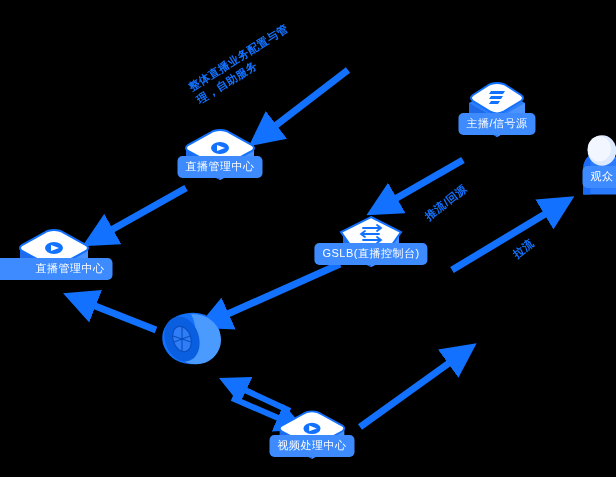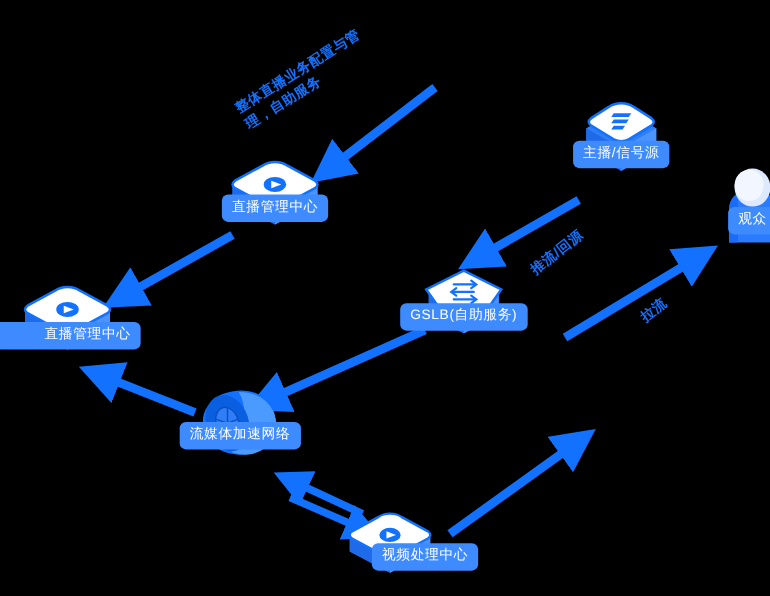--- a/index.html
+++ b/index.html
@@ -127,35 +127,34 @@
         <ellipse cx="27" cy="31" rx="17" ry="23" fill="#0a5fe0" transform="rotate(-18 27 31)"></ellipse>
         <ellipse cx="27" cy="31" rx="9" ry="13" fill="#2f7ef8" transform="rotate(-18 27 31)"></ellipse>
         <g stroke="#0a4fc0" stroke-width="1.2" fill="none">
           <ellipse cx="27" cy="31" rx="9" ry="13" transform="rotate(-18 27 31)"></ellipse>
           <line x1="18" y1="28" x2="36" y2="34"></line>
           <line x1="19" y1="34" x2="35" y2="28"></line>
           <line x1="27" y1="18" x2="27" y2="44"></line>
         </g>
       </svg>
     </span>
-    <span class="node-label" style="top:30px;">流媒体加速网络</span>
   </div>
 
   <div class="node" style="left:312px; top:438px;">
     <span class="node-icon">
       <svg width="72" height="54" viewBox="0 0 76 56">
         <path d="M38 4 L72 22 L72 34 L38 52 L4 34 L4 22 Z" fill="#2f7ef8"></path>
         <path d="M4 22 L38 40 L38 52 L4 34 Z" fill="#1f6ae8"></path>
         <path d="M38 40 L72 22 L72 34 L38 52 Z" fill="#4b93ff"></path>
         <path d="M38 2 Q44 2 48 5 L70 17 Q74 20 70 23 L44 37 Q38 40 32 37 L6 23 Q2 20 6 17 L28 5 Q32 2 38 2 Z" fill="#ffffff" stroke="#1272ff" stroke-width="2"></path>
         <ellipse cx="38" cy="20" rx="9" ry="6" fill="#1272ff"></ellipse>
         <path d="M35 17 L43 20 L35 23 Z" fill="#ffffff"></path>
       </svg>
     </span>
-    <span class="node-label" style="top:26px;margin-left:28px;">视频处理中心</span>
+    <span class="node-label" style="top:26px;">视频处理中心</span>
   </div>
 
   <div class="node" style="left:371px; top:246px;">
     <span class="node-icon">
       <svg width="76" height="62" viewBox="0 0 76 62">
         <path d="M38 8 L66 22 L66 40 L38 54 L10 40 L10 22 Z" fill="#2f7ef8"></path>
         <path d="M10 22 L38 36 L38 54 L10 40 Z" fill="#1f6ae8"></path>
         <path d="M38 36 L66 22 L66 40 L38 54 Z" fill="#4b93ff"></path>
         <path d="M38 4 L68 19 L56 36 L20 36 L8 19 Z" fill="#ffffff" stroke="#1272ff" stroke-width="2"></path>
         <g stroke="#1272ff" stroke-width="1.8" fill="none" stroke-linecap="round">
@@ -166,21 +165,21 @@
           <path d="M32 18 L28 21 L32 24"></path>
           <path d="M44 24 L48 27 L44 30"></path>
         </g>
         <g fill="#1272ff" opacity="0.6">
           <rect x="44" y="42" width="2" height="4"></rect>
           <rect x="48" y="42" width="2" height="4"></rect>
           <rect x="52" y="42" width="2" height="4"></rect>
         </g>
       </svg>
     </span>
-    <span class="node-label" style="top:30px;">GSLB(自助服务)</span>
+    <span class="node-label" style="top:30px;">GSLB(直播控制台)</span>
   </div>
 
 
   <div class="node" style="left:497px; top:114px;">
     <span class="node-icon">
       <svg width="68" height="62" viewBox="0 0 68 62">
         <path d="M34 6 L62 22 L62 40 L34 56 L6 40 L6 22 Z" fill="#2f7ef8"></path>
         <path d="M6 22 L34 38 L34 56 L6 40 Z" fill="#1f6ae8"></path>
         <path d="M34 38 L62 22 L62 40 L34 56 Z" fill="#4b93ff"></path>
         <path d="M34 2 Q40 2 44 5 L58 14 Q62 17 58 20 L40 31 Q34 34 28 31 L10 20 Q6 17 10 14 L24 5 Q28 2 34 2 Z" fill="#ffffff" stroke="#1272ff" stroke-width="2"></path>

